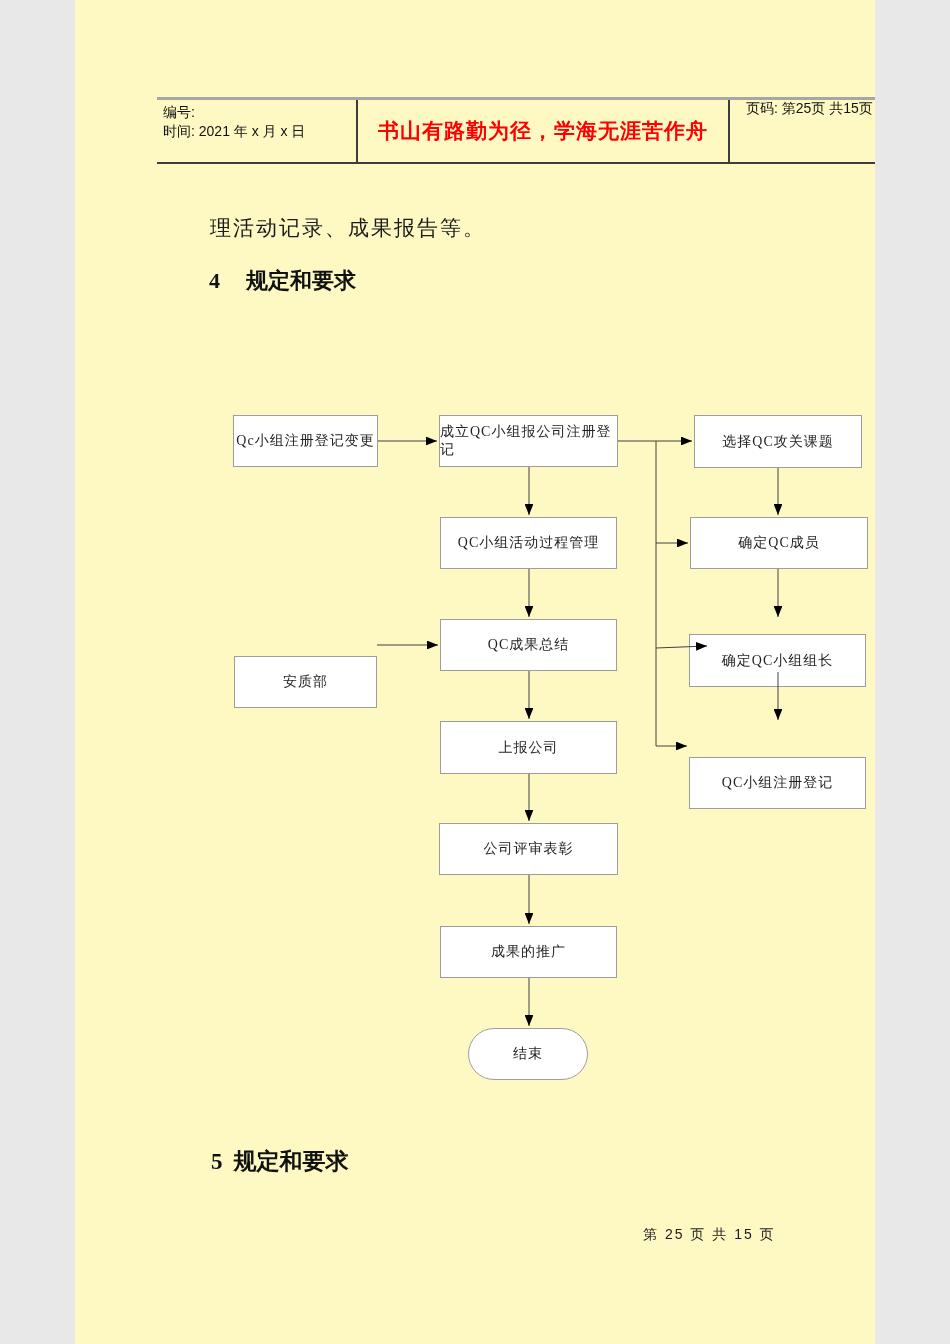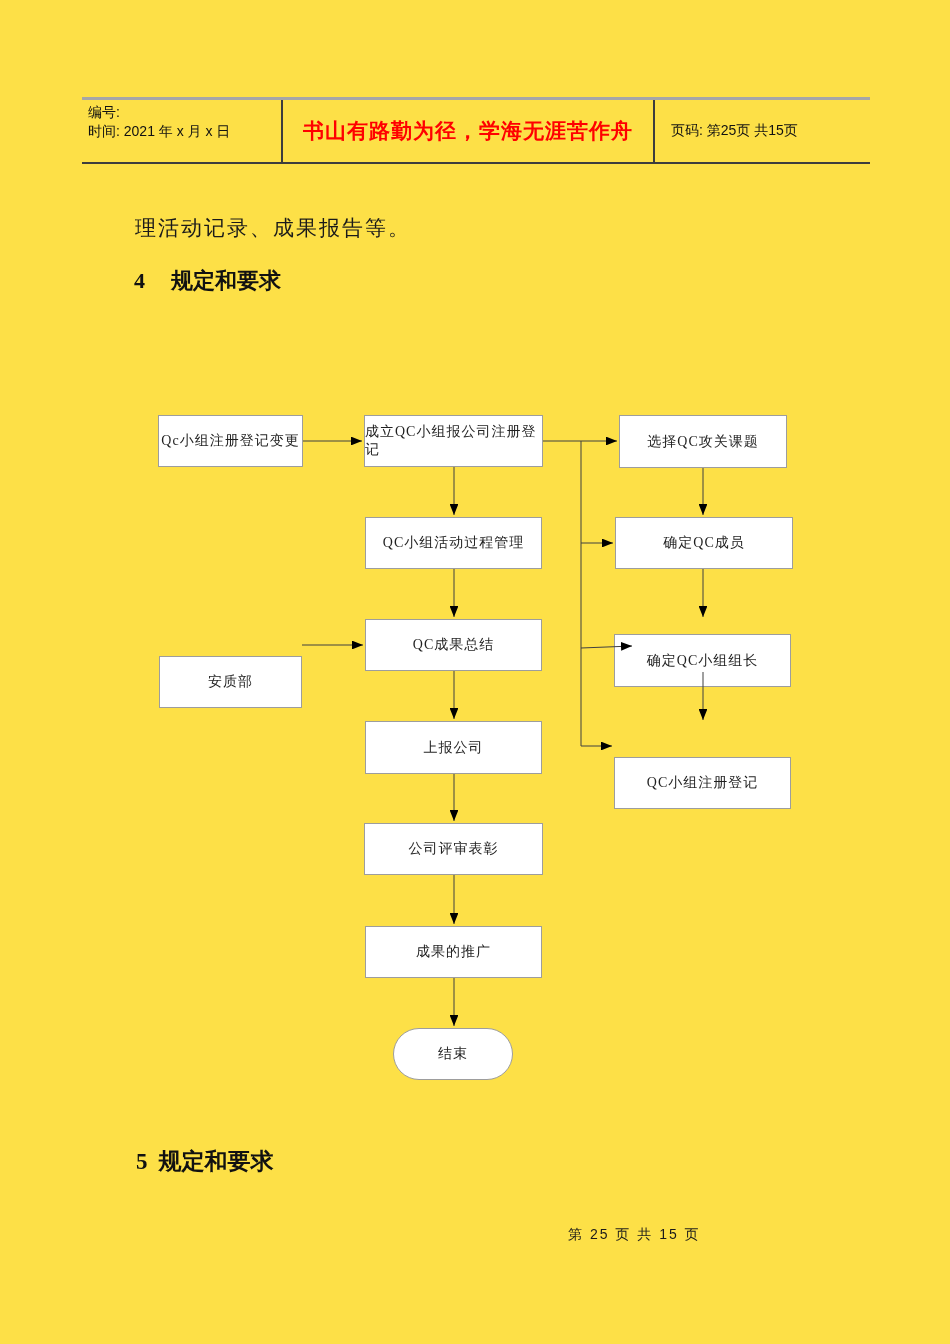--- a/index.html
+++ b/index.html
@@ -2,44 +2,44 @@
 <html><head>
 <meta charset="utf-8">
 <style>
   html,body{margin:0;padding:0;}
   body{
     font-family:"Liberation Serif","DejaVu Serif",serif;
     background:#e8e8e8;
   }
   .page{
     position:relative;
-    width:950px;height:1344px;
+    width:800px;height:1344px;
     margin:0 auto;
-    background:#fde047;
+    background:#fef9c3;
     overflow:hidden;
   }
   
   .header-table{
     position:absolute;left:82px;top:97px;width:788px;height:67px;
     border-top:3px solid #a6a6a6;
     border-bottom:2px solid #3d3d3d;
     display:flex;
     font-family:"Liberation Sans","DejaVu Sans",sans-serif;
     box-sizing:border-box;
   }
   .ht-cell{box-sizing:border-box;height:100%;}
   .ht-c1{width:199px;padding:3px 0 0 6px;font-size:14px;line-height:19px;color:#111;}
   .ht-c2{
     width:372px;border-left:2px solid #3d3d3d;
     display:flex;align-items:center;justify-content:center;
     color:#ff0000;font-weight:bold;font-size:21px;letter-spacing:1px;
   }
   .ht-c3{
     width:217px;border-left:2px solid #3d3d3d;
-    display:flex;align-items:center;
+    display:flex;
     padding-left:16px;font-size:14px;color:#111;
   }
   
   .paragraph{
     position:absolute;left:135px;top:214px;
     font-size:21px;color:#1a1a1a;letter-spacing:2px;
   }
   .heading{position:absolute;font-weight:bold;color:#111;}
   .heading-4{left:134px;top:266px;font-size:22px;}
   .heading-4 .h-num{display:inline-block;margin-right:26px;}

